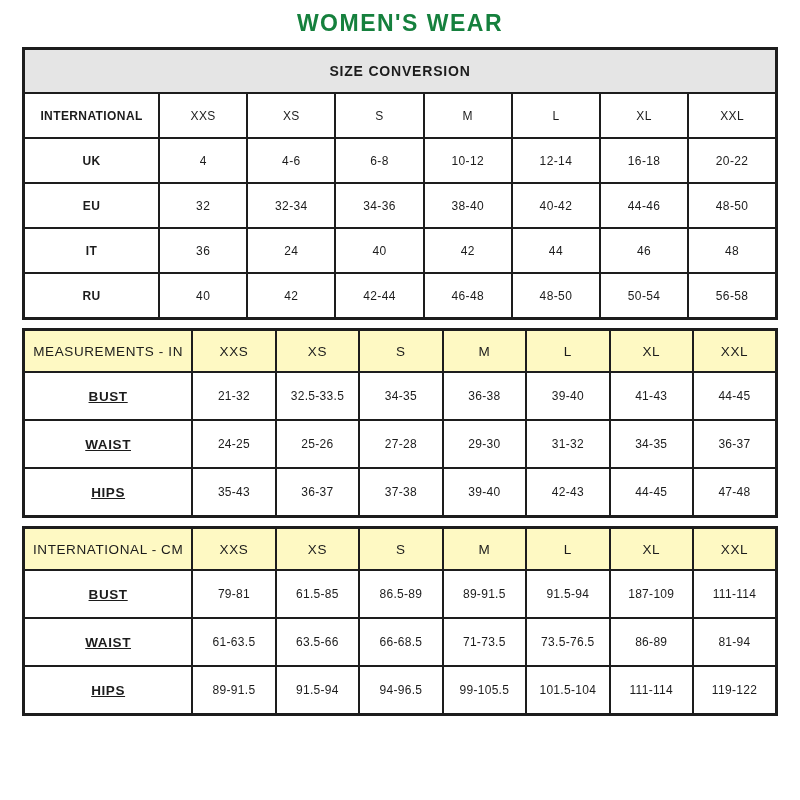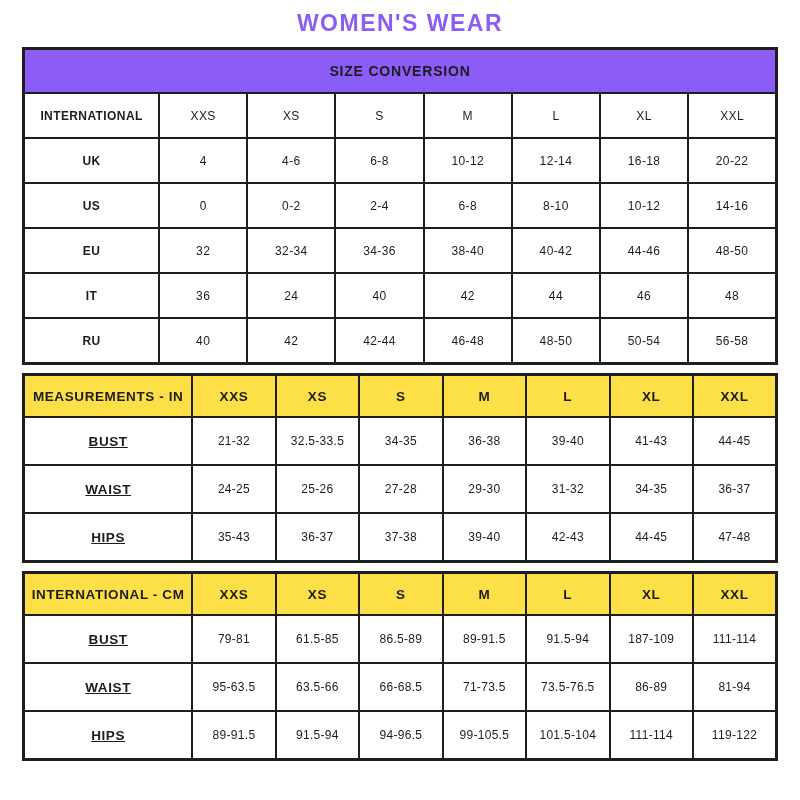--- a/index.html
+++ b/index.html
@@ -1,31 +1,31 @@
 <!DOCTYPE html>
 <html><head>
 <meta charset="utf-8">
 <style>
   html,body{margin:0;padding:0;background:#ffffff;width:800px;height:800px;overflow:hidden;}
   body{font-family:"Liberation Sans", sans-serif;color:#1c1c1c;-webkit-font-smoothing:antialiased;}
   .page{width:800px;height:800px;box-sizing:border-box;padding:8px 22px 0 22px;}
   h1.title{
     text-align:center;margin:2px 0 10px 0;font-size:23px;font-weight:700;
-    letter-spacing:1.5px;color:#8b5cf6;
+    letter-spacing:1.5px;color:#15803d;
   }
   table{border-collapse:collapse;table-layout:fixed;width:100%;}
   table.block{margin-bottom:8px;border:3px solid #1d1d1d;}
   td,th{border:2px solid #1d1d1d;text-align:center;vertical-align:middle;
         padding:0 2px;overflow:hidden;white-space:nowrap;}
   
-  .t1 .band{height:42px;background:#8b5cf6;font-weight:700;font-size:14px;letter-spacing:0.8px;}
+  .t1 .band{height:42px;background:#e5e5e5;font-weight:700;font-size:14px;letter-spacing:0.8px;}
   .t1 td{height:43px;font-size:12px;letter-spacing:0.4px;}
   .t1 .rowhead{font-weight:600;}
   
-  .t2 .hdr{height:40px;background:#fde047;font-weight:700;font-size:13.5px;letter-spacing:0.6px;}
+  .t2 .hdr{height:40px;background:#fef9c3;font-weight:400;font-size:13.5px;letter-spacing:0.6px;}
   .t2 td{height:46px;font-size:12px;letter-spacing:0.3px;}
   .t2 td.rowhead{font-size:13.5px;font-weight:600;letter-spacing:0.6px;text-decoration:underline;}
 </style>
 </head>
 <body>
 
 <div class="page">
 
   <h1 class="title">WOMEN'S WEAR</h1>
 
@@ -56,30 +56,20 @@
     </tr>
     <tr>
       <td class="rowhead">UK</td>
       <td>4</td>
       <td>4-6</td>
       <td>6-8</td>
       <td>10-12</td>
       <td>12-14</td>
       <td>16-18</td>
       <td>20-22</td>
-    </tr>
-    <tr>
-      <td class="rowhead">US</td>
-      <td>0</td>
-      <td>0-2</td>
-      <td>2-4</td>
-      <td>6-8</td>
-      <td>8-10</td>
-      <td>10-12</td>
-      <td>14-16</td>
     </tr>
     <tr>
       <td class="rowhead">EU</td>
       <td>32</td>
       <td>32-34</td>
       <td>34-36</td>
       <td>38-40</td>
       <td>40-42</td>
       <td>44-46</td>
       <td>48-50</td>
@@ -189,21 +179,21 @@
       <td>79-81</td>
       <td>61.5-85</td>
       <td>86.5-89</td>
       <td>89-91.5</td>
       <td>91.5-94</td>
       <td>187-109</td>
       <td>111-114</td>
     </tr>
     <tr>
       <td class="rowhead">WAIST</td>
-      <td>95-63.5</td>
+      <td>61-63.5</td>
       <td>63.5-66</td>
       <td>66-68.5</td>
       <td>71-73.5</td>
       <td>73.5-76.5</td>
       <td>86-89</td>
       <td>81-94</td>
     </tr>
     <tr>
       <td class="rowhead">HIPS</td>
       <td>89-91.5</td>

